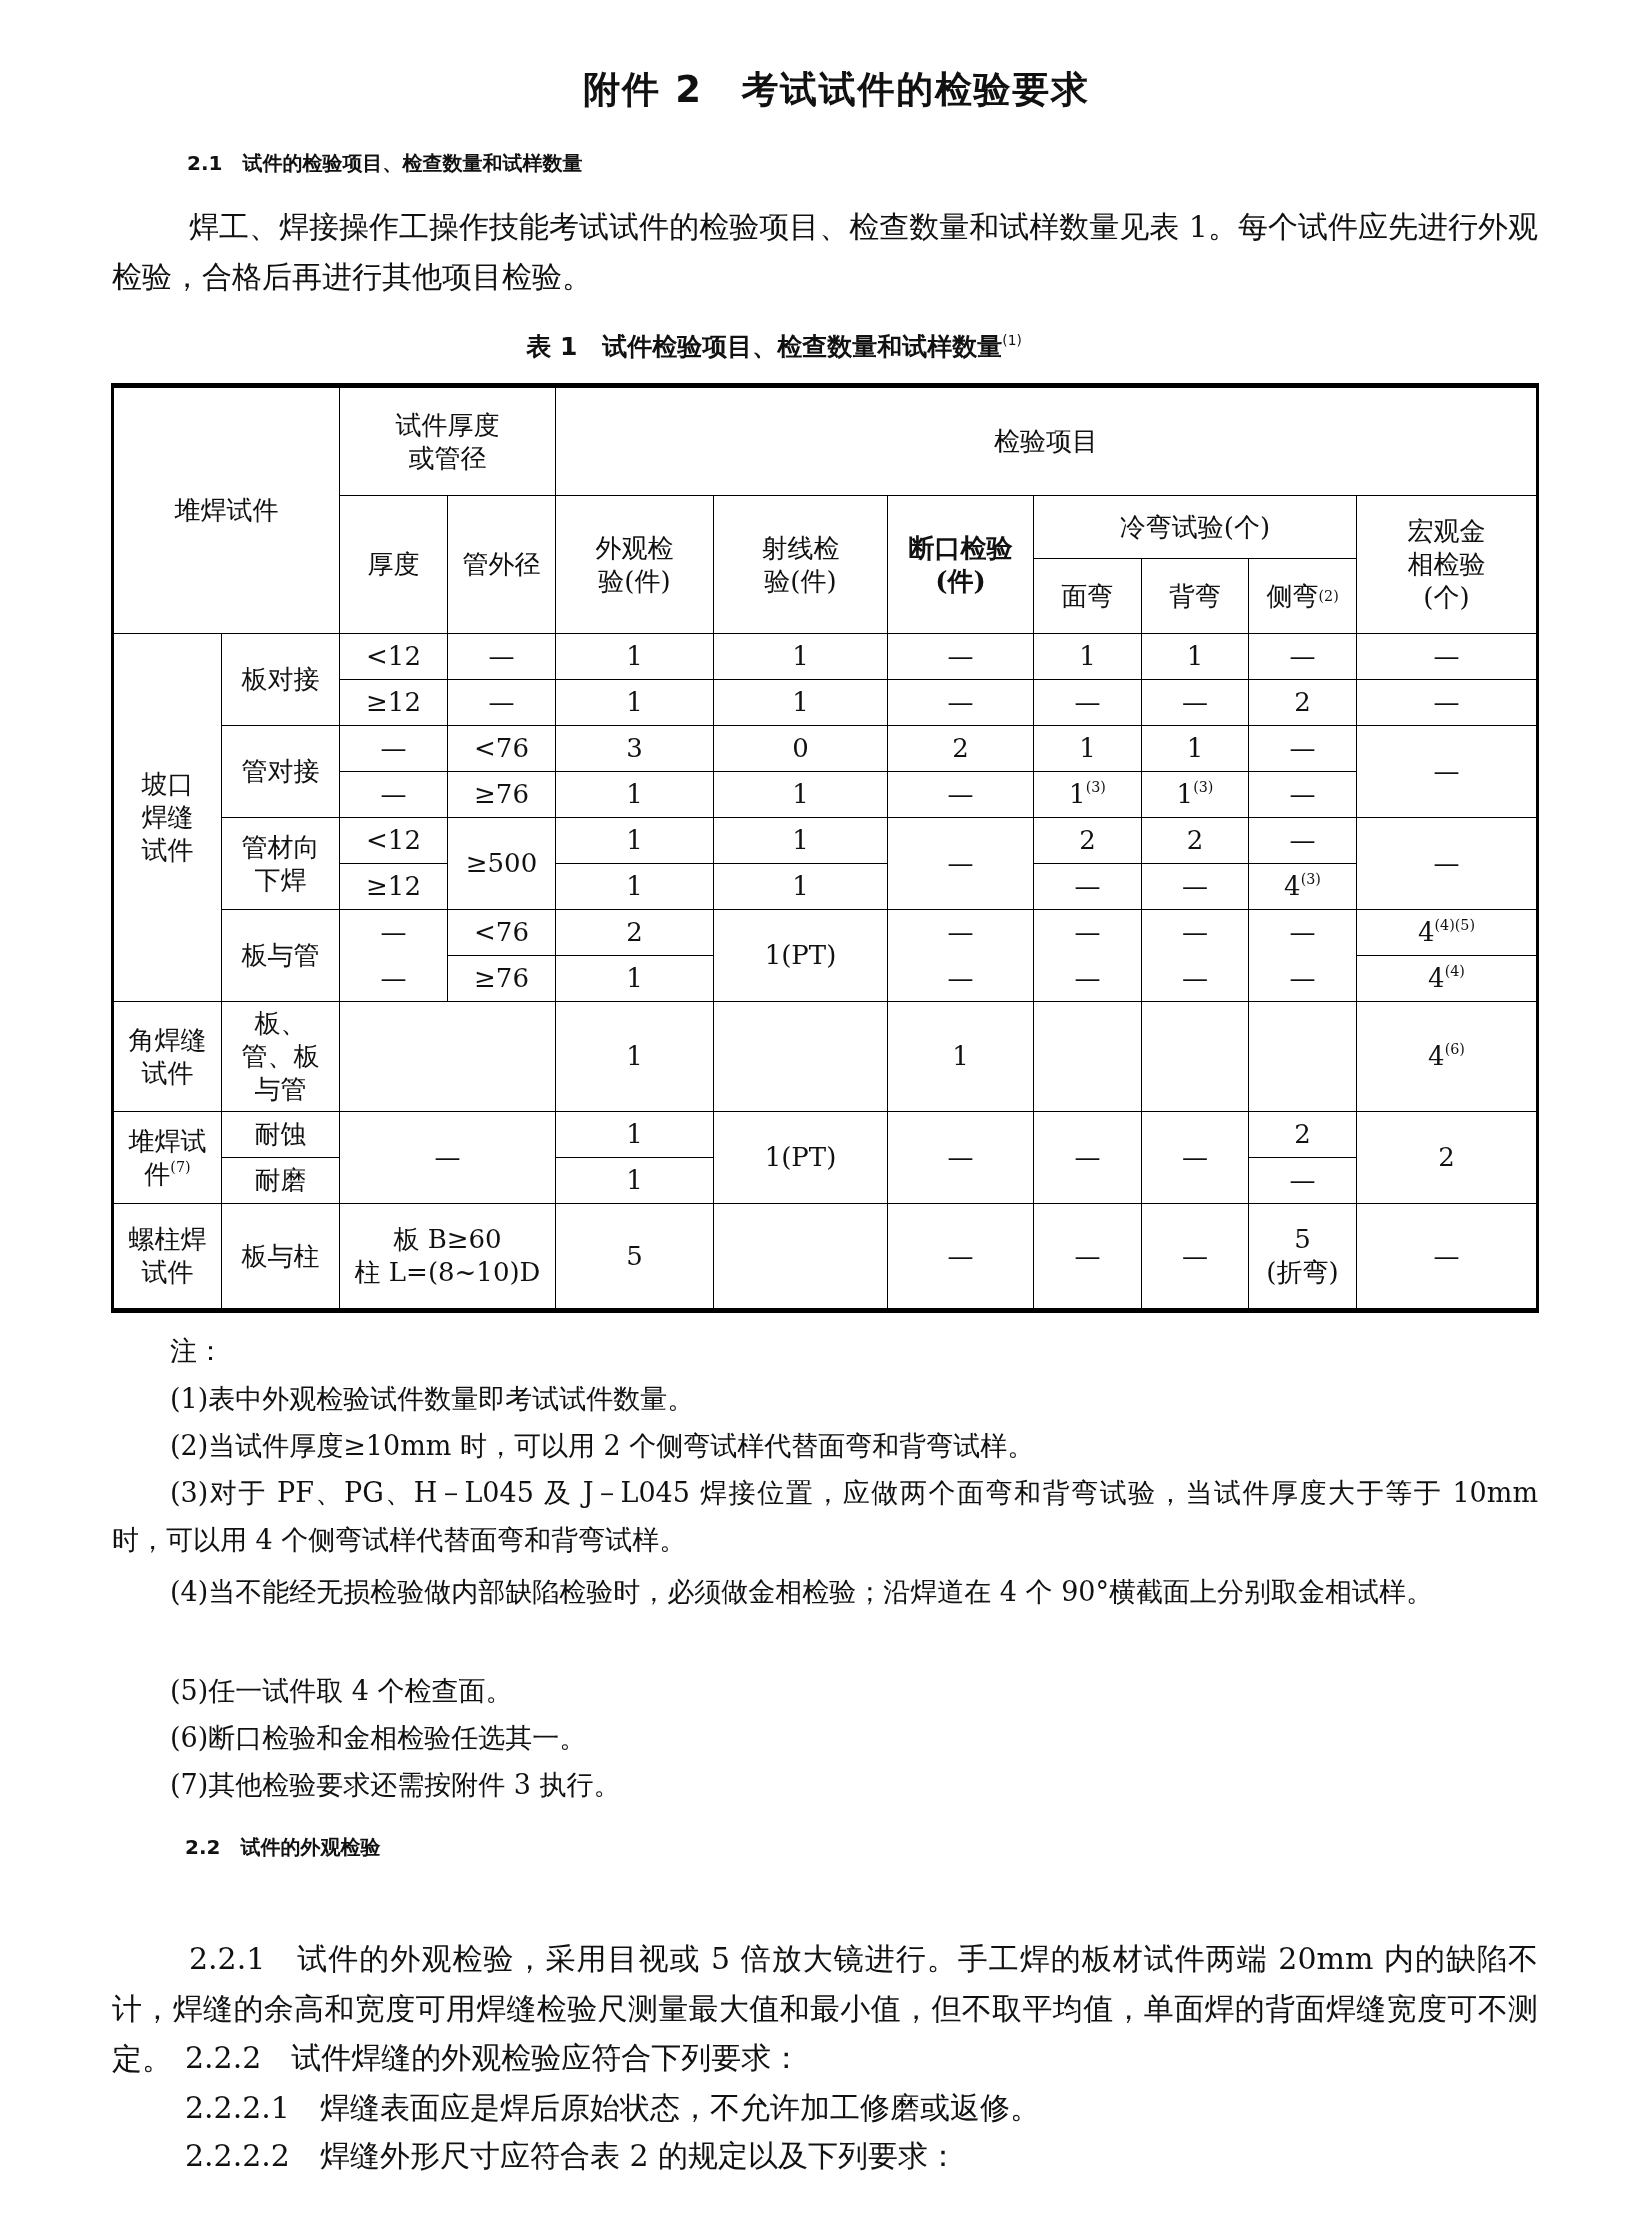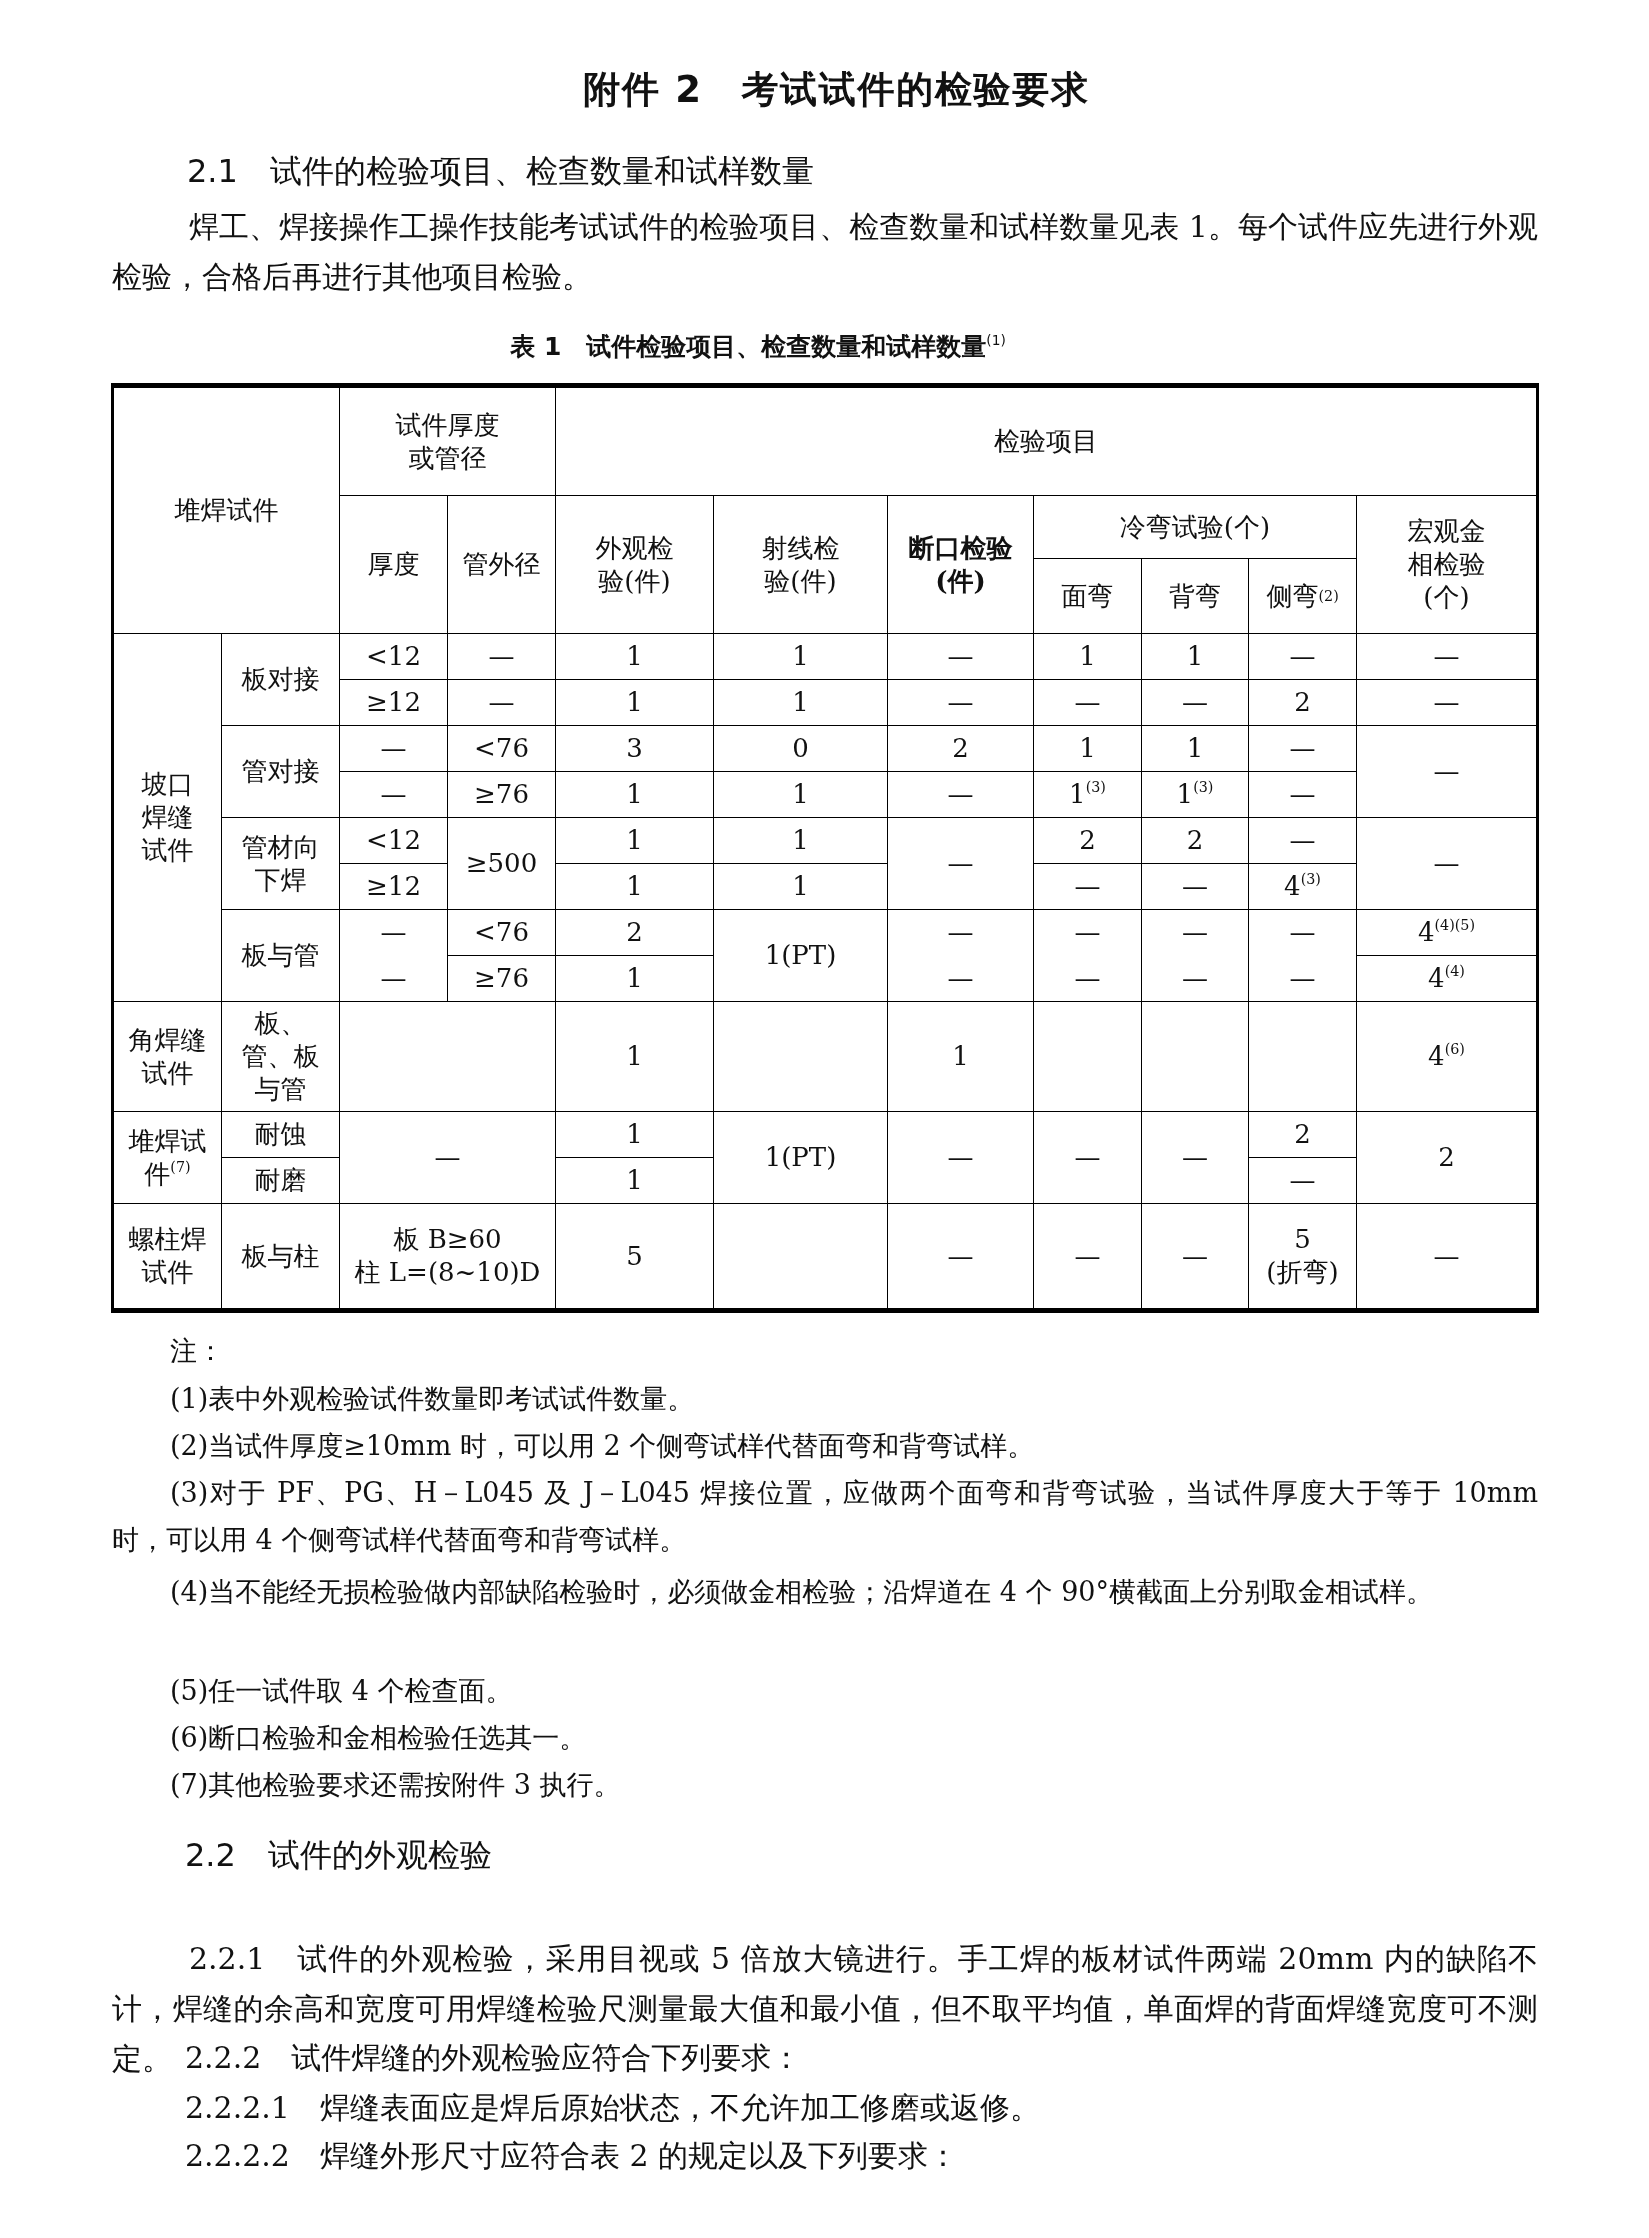--- a/index.html
+++ b/index.html
@@ -1,24 +1,24 @@
 <!DOCTYPE html>
 <html style="font-size:13.3px"><head>
 <meta charset="utf-8">
 <style>
   html, body { margin:0; padding:0; background:#ffffff; }
   body { width:1649px; height:2239px; position:relative; overflow:hidden;
          font-family:"DejaVu Serif","Liberation Serif",serif; color:#111; }
   .abs { position:absolute; white-space:nowrap; }
   .title { left:12px; width:1649px; text-align:center; top:65px; font-size:37px; font-weight:bold;
            font-family:"DejaVu Sans","Liberation Sans",sans-serif; letter-spacing:1.7px; }
-  .h2 { font-size:32px; font-weight:normal; font-family:"DejaVu Sans","Liberation Sans",sans-serif; }
+  .h2 { font-size:20px; font-weight:bold; font-family:"DejaVu Sans","Liberation Sans",sans-serif; }
   .body { font-size:30px; line-height:50px; }
   .para { left:112px; width:1426px; white-space:normal; text-indent:77px; text-align:justify; text-align-last:left; }
-  .caption { left:0; width:1516px; text-align:center; top:330px; font-size:25px; font-weight:bold;
+  .caption { left:16px; width:1516px; text-align:center; top:330px; font-size:25px; font-weight:bold;
              font-family:"DejaVu Sans","Liberation Sans",sans-serif; }
   sup { font-size:0.55em; font-weight:normal; vertical-align:0.75em; line-height:0; }
   .note { font-size:27px; line-height:47px; }
   .notep { left:112px; width:1426px; white-space:normal; text-indent:58px; text-align:justify; text-align-last:left; }
 
   table.t1 { position:absolute; left:111px; top:383px; width:1425px; border-collapse:collapse;
              border-top:5px solid #000; border-bottom:5px solid #000; border-left:3.3px solid #000; border-right:3.3px solid #000;
              table-layout:fixed; font-size:26px; }
   table.t1 td { border:1.2px solid #000; text-align:center; vertical-align:middle; padding:0; line-height:33px; }
   table.t1 td.nb-b { border-bottom:none; }

